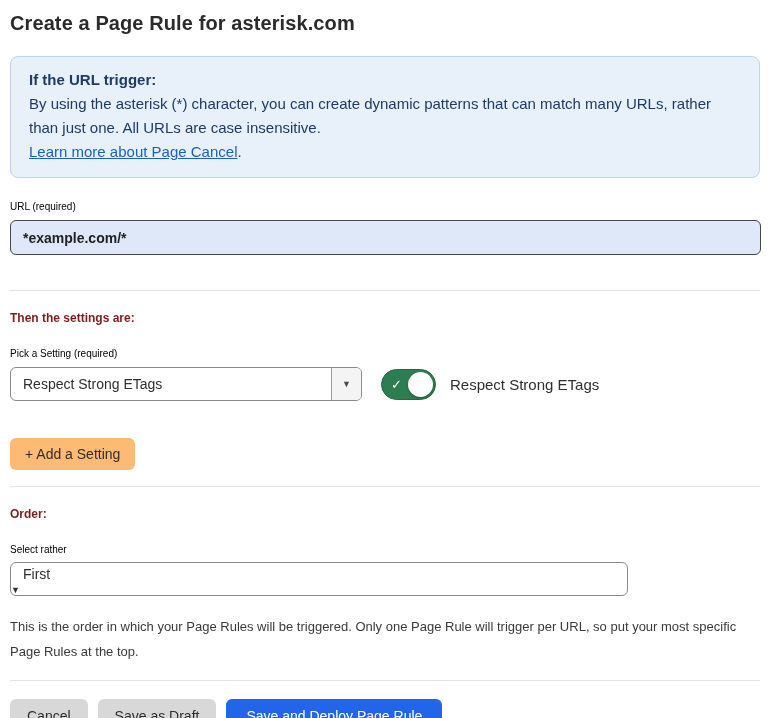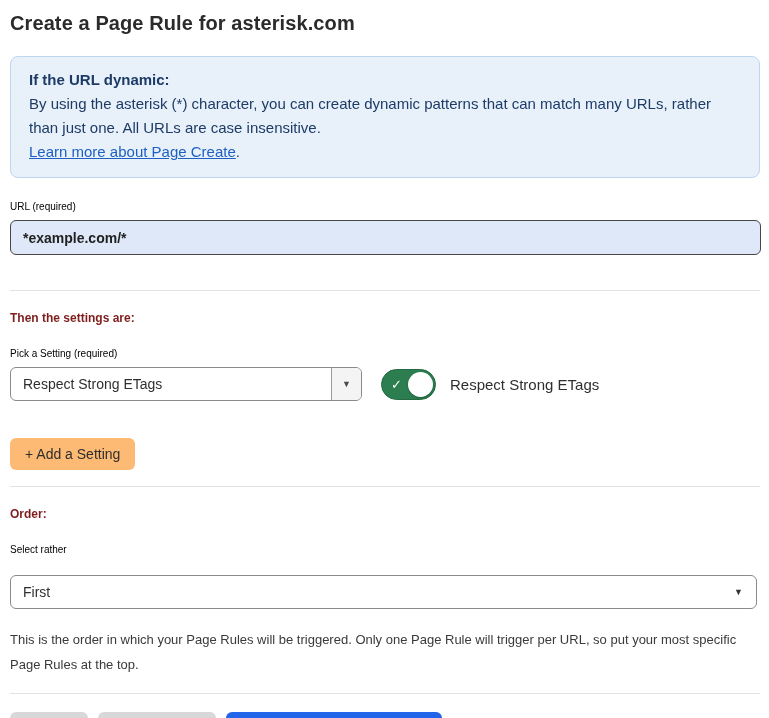--- a/index.html
+++ b/index.html
@@ -162,22 +162,23 @@
     padding: 0 15px;
   }
   button.primary {
     background: #2365e8;
     color: #ffffff;
     height: 33px;
     padding: 0 20px;
   }
 
   .select.order-select {
-    margin-top: 20px;
-    width: 747px;
+    margin-top: 7px;
+    width: 618px;
+    flex-direction: column;
   }
   .select.order-select .caret {
     display: flex;
     align-items: center;
     padding-right: 13px;
     color: #333333;
     font-size: 9px;
   }
 
   p.help-text {
@@ -196,23 +197,23 @@
   }
 </style>
 </head>
 <body>
 
 <div class="page">
 
   <h1 class="page-title">Create a Page Rule for asterisk.com</h1>
 
   <div class="info-box">
-    <div class="info-heading">If the URL dynamic:</div>
+    <div class="info-heading">If the URL trigger:</div>
     <div class="info-body">By using the asterisk (*) character, you can create dynamic patterns that can match many URLs, rather than just one. All URLs are case insensitive.</div>
-    <div class="info-link-line"><a class="info-link">Learn more about Page Create</a><span>.</span></div>
+    <div class="info-link-line"><a class="info-link">Learn more about Page Cancel</a><span>.</span></div>
   </div>
 
   <label class="field-label">URL (required)</label>
   <input class="url-input" type="text" value="*example.com/*" style="">
 
   <hr class="divider">
 
   <h2 class="section-heading">Then the settings are:</h2>
 
   <label class="field-label">Pick a Setting (required)</label>

